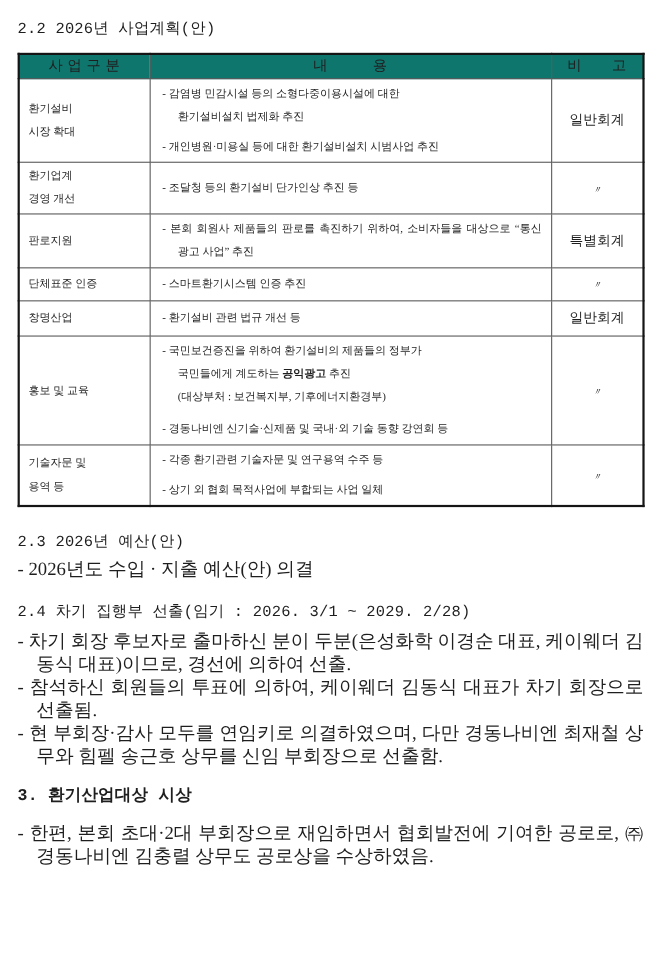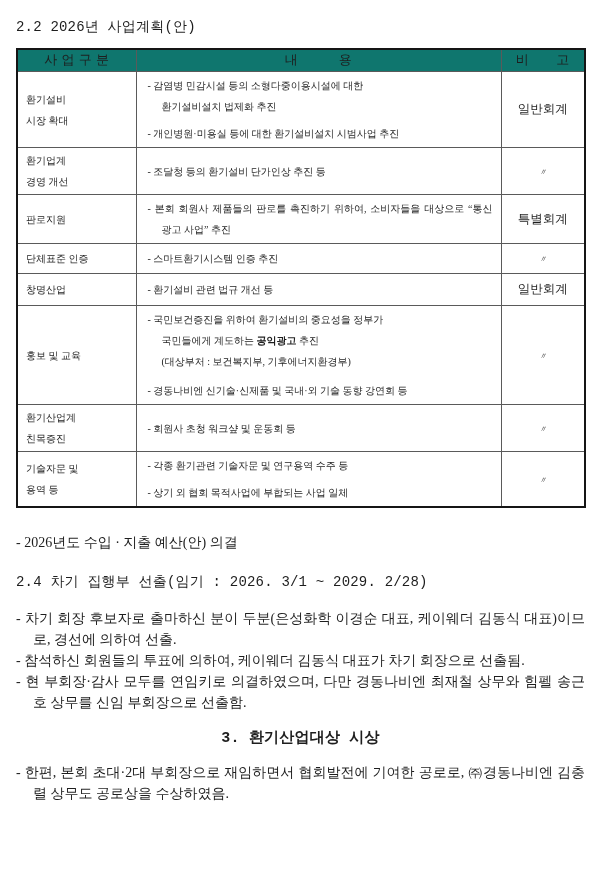--- a/index.html
+++ b/index.html
@@ -8,21 +8,21 @@
     background: #ffffff;
     font-family: "Liberation Serif", "DejaVu Serif", serif;
     color: #1e1e1e;
   }
   .page { padding: 19px 15px 0 16px; }
 
   .h-sec {
     font-size: 14px; line-height: 17px; font-weight: normal;
     margin: 0; letter-spacing: 0.2px; font-family: Liberation Mono, monospace;
   }
-  .h-award { font-size: 15px; font-weight: bold; text-align: center; }
+  .h-award { font-size: 15px; font-weight: bold; }
 
   
   table.plan {
     border-collapse: collapse; table-layout: fixed;
     width: 568px; margin-top: 12px;
     border: 2px solid #151515;
   }
   table.plan th, table.plan td { border: 1px solid #5a5a5a; }
   table.plan th {
     background: #0f766e; font-weight: normal; font-size: 13px;
@@ -50,29 +50,29 @@
   tbody tr:nth-child(3) { height: 46px; }
   tbody tr:nth-child(4) { height: 30px; padding-left: 44px; }
   tbody tr:nth-child(5) { height: 32px; }
   tbody tr:nth-child(6) { height: 97px; }
   tbody tr:nth-child(7) { height: 44px; }
   tbody tr:nth-child(8) { height: 48px; }
 
   
   .bullets { margin: 0; }
   .bullet {
-    font-size: 14px; line-height: 21px;
+    font-size: 17px; line-height: 21px;
     text-align: justify;
     padding-left: 17px; text-indent: -17px;
     margin: 0;
   }
   .sec-budget { margin-top: 24px; }
   .sec-budget .bullets { margin-top: 5px; }
   .sec-election { margin-top: 21px; }
-  .sec-election .bullets { margin-top: 17px; }
+  .sec-election .bullets { margin-top: 6px; }
   .sec-award { margin-top: 17px; }
   .sec-award .bullets { margin-top: 15px; }
 </style>
 </head>
 <body>
 
 <div class="page">
 
   <h2 class="h-sec">2.2 2026년 사업계획(안)</h2>
 
@@ -137,52 +137,43 @@
           <td class="cont-cell">
             <div class="line"><span>- 환기설비 관련 법규 개선 등</span></div>
           </td>
           <td class="note">일반회계</td>
         </tr>
         <tr>
           <td class="cat">
             <div class="cat-line">홍보 및 교육</div>
           </td>
           <td class="cont-cell">
-            <div class="line"><span>- 국민보건증진을 위하여 환기설비의 중요성을 정부가</span></div>
+            <div class="line"><span>- 국민보건증진을 위하여 환기설비의 제품들의 정부가</span></div>
             <div class="line cont"><span>국민들에게 계도하는 </span><span class="bold">공익광고</span><span> 추진</span></div>
             <div class="line cont"><span>(대상부처 : 보건복지부, 기후에너지환경부)</span></div>
             <div class="line mt8"><span>- 경동나비엔 신기술·신제품 및 국내·외 기술 동향 강연회 등</span></div>
-          </td>
-          <td class="note"><span class="note-ditto">〃</span></td>
-        </tr>
-        <tr>
-          <td class="cat">
-            <div class="cat-line">환기산업계</div>
-            <div class="cat-line">친목증진</div>
-          </td>
-          <td class="cont-cell">
-            <div class="line"><span>- 회원사 초청 워크샾 및 운동회 등</span></div>
           </td>
           <td class="note"><span class="note-ditto">〃</span></td>
         </tr>
         <tr>
           <td class="cat">
             <div class="cat-line">기술자문 및</div>
             <div class="cat-line">용역 등</div>
           </td>
           <td class="cont-cell">
             <div class="line"><span>- 각종 환기관련 기술자문 및 연구용역 수주 등</span></div>
             <div class="line mt"><span>- 상기 외 협회 목적사업에 부합되는 사업 일체</span></div>
           </td>
           <td class="note"><span class="note-ditto">〃</span></td>
         </tr>
       </tbody>
   </table>
 
   <div class="sec-budget">
+    <h2 class="h-sec">2.3 2026년 예산(안)</h2>
     <div class="bullets">
         <div class="bullet">- 2026년도 수입 · 지출 예산(안) 의결</div>
       </div>
   </div>
 
   <div class="sec-election">
     <h2 class="h-sec">2.4 차기 집행부 선출(임기 : 2026. 3/1 ~ 2029. 2/28)</h2>
     <div class="bullets">
         <div class="bullet">- 차기 회장 후보자로 출마하신 분이 두분(은성화학 이경순 대표, 케이웨더 김동식 대표)이므로, 경선에 의하여 선출.</div>
         <div class="bullet">- 참석하신 회원들의 투표에 의하여, 케이웨더 김동식 대표가 차기 회장으로 선출됨.</div>

